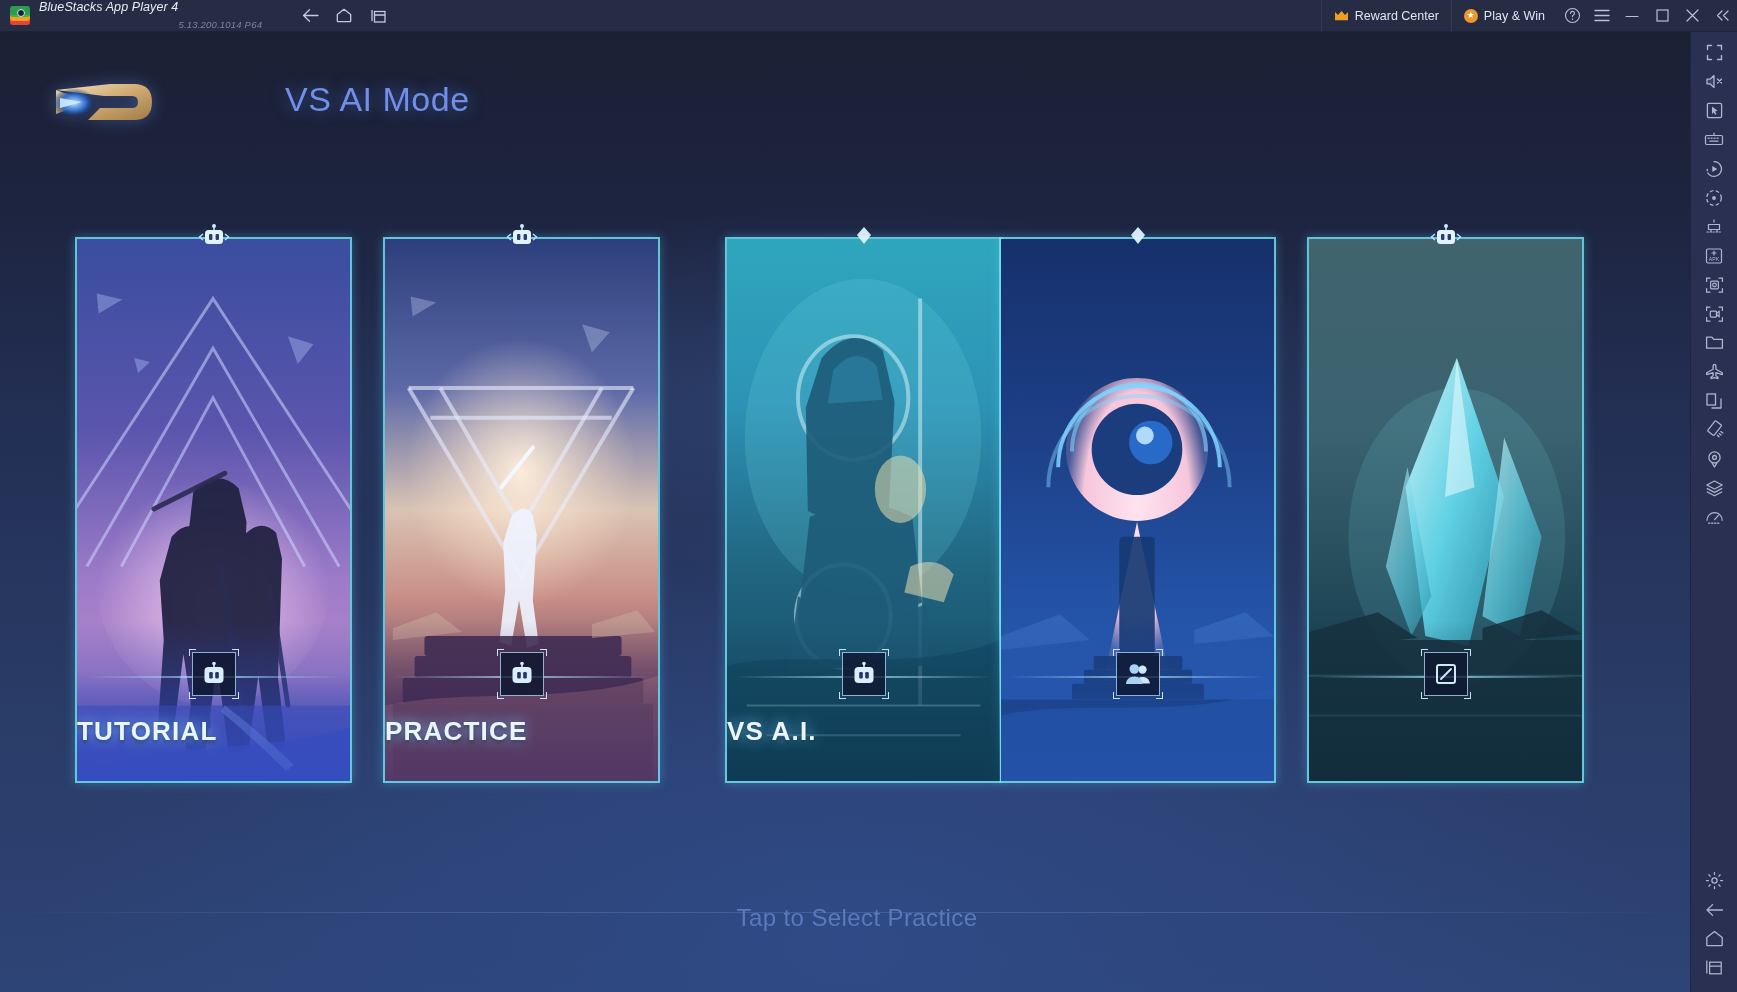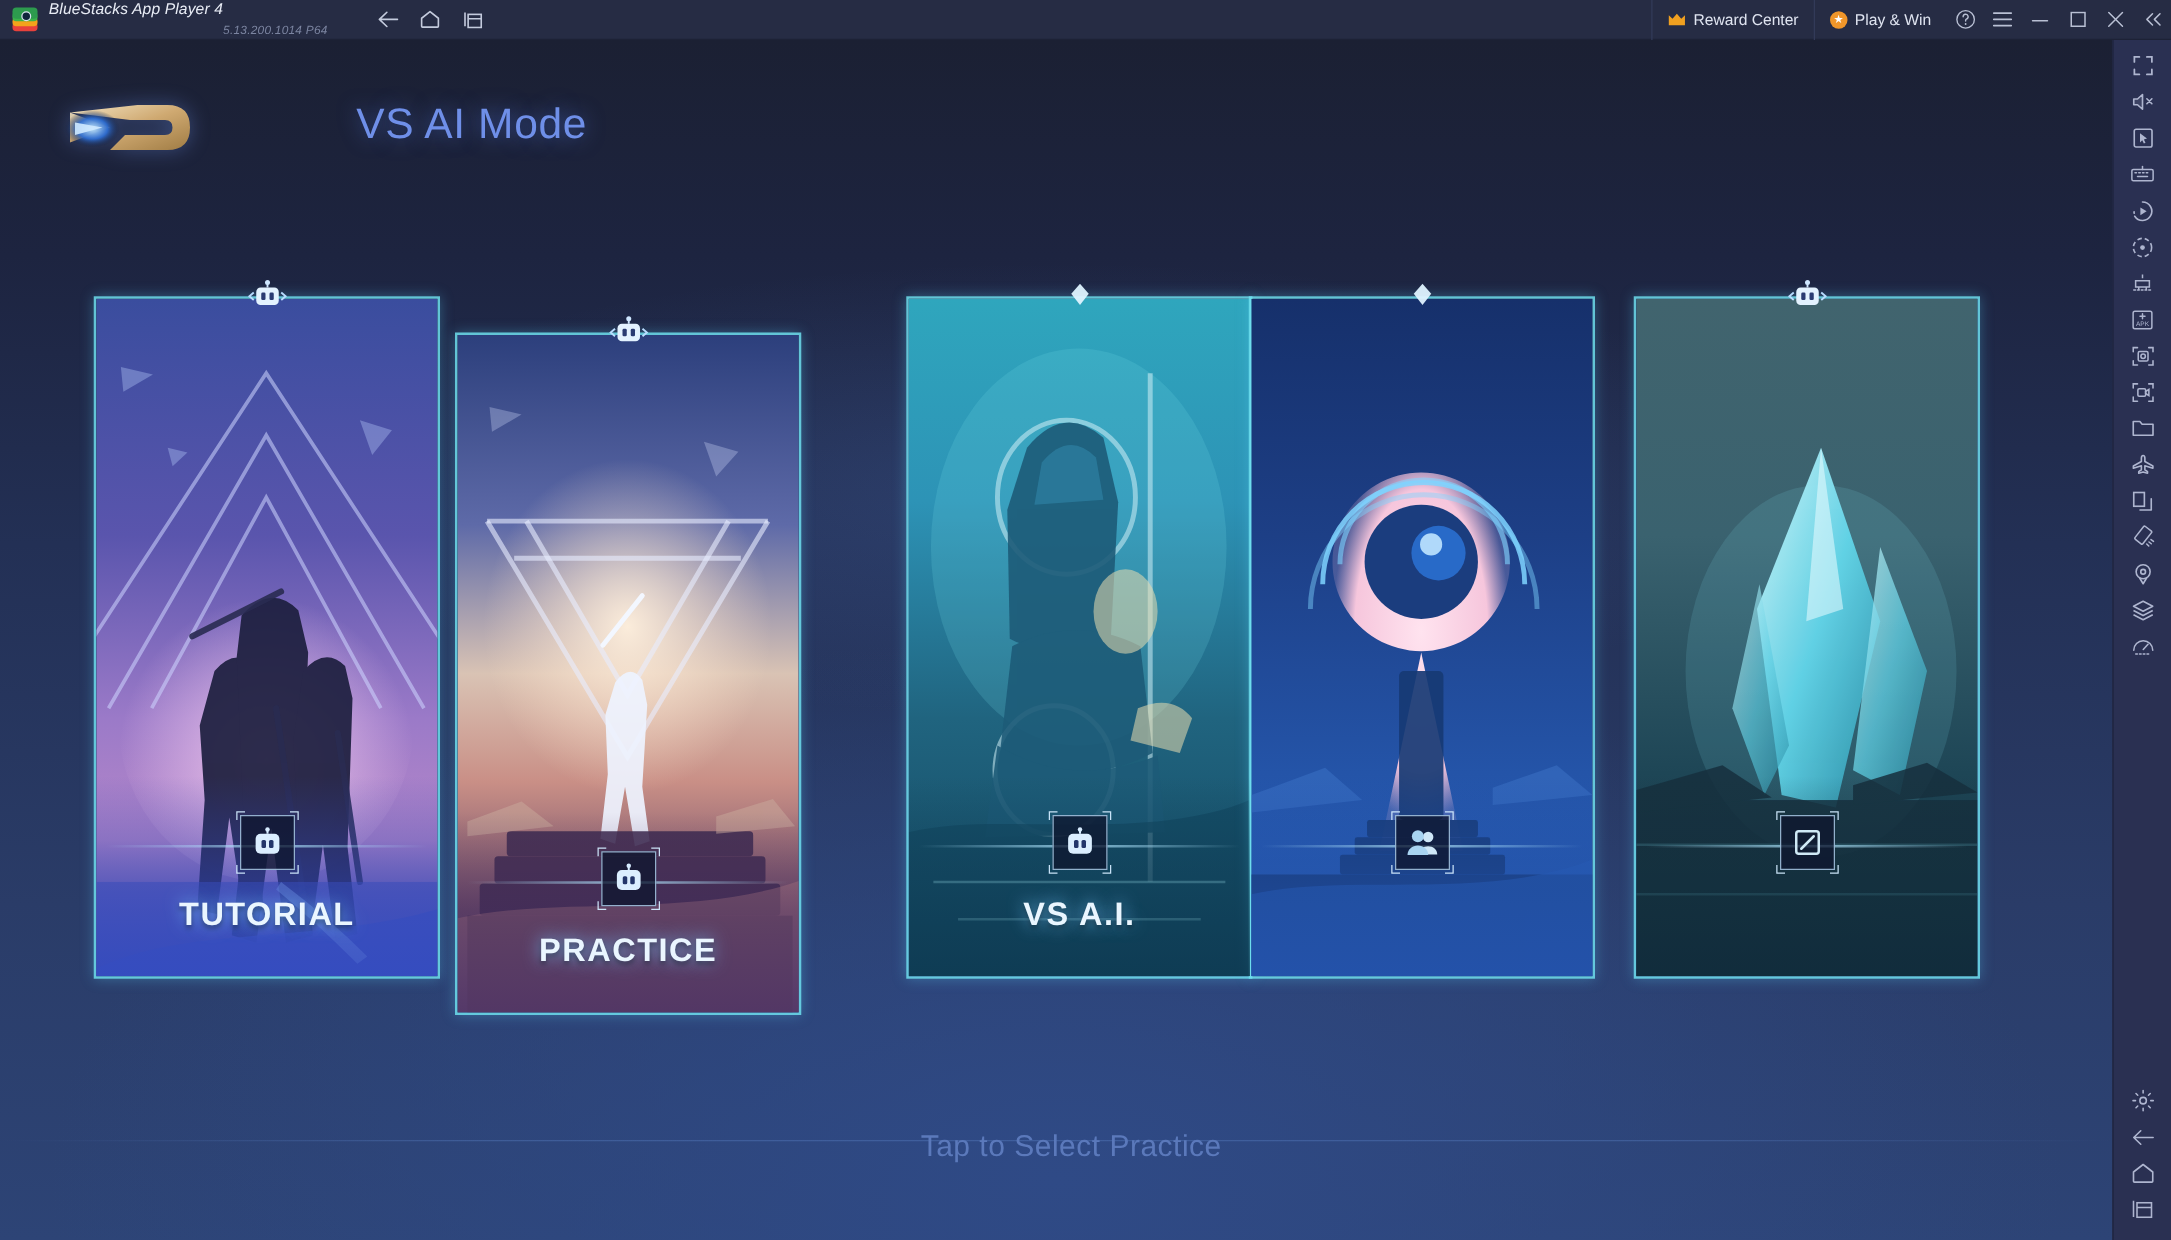--- a/index.html
+++ b/index.html
@@ -95,21 +95,21 @@
     border:2px solid rgba(110,225,240,.85);
     box-shadow:0 0 10px rgba(90,200,240,.35), inset 0 0 22px rgba(40,90,160,.35);
   }
   .art{ position:absolute; inset:0; }
 
   
   .art svg{ position:absolute; inset:0; width:100%; height:100%; display:block;}
 
   .card-label{
     position:absolute; left:0; right:0; bottom:34px;
-    text-align:center; color:#eaf6ff; font-size:26px; letter-spacing:1.2px;
+    color:#eaf6ff; font-size:26px; letter-spacing:1.2px;
     font-weight:bold;
     text-shadow:0 0 14px rgba(120,200,255,.9), 0 2px 4px rgba(0,0,0,.5);
     z-index:6; pointer-events:none;
   }
   .card-badge{
     position:absolute; left:50%; transform:translateX(-50%);
     bottom:85px; width:44px;height:44px; z-index:6;
     border:1.5px solid rgba(190,225,255,.75);
     background:rgba(14,22,46,.78);
     display:flex;align-items:center;justify-content:center;
@@ -326,21 +326,21 @@
             <path d="M17 3v4" stroke="#cfe7ff" stroke-width="1.5"></path>
             <circle cx="17" cy="3" r="2" fill="#cfe7ff"></circle>
             <rect x="8" y="7" width="18" height="14" rx="3.5" fill="#e3f2ff"></rect>
             <rect x="12" y="11" width="3.4" height="6" rx="1.1" fill="#2a3b72"></rect>
             <rect x="18.6" y="11" width="3.4" height="6" rx="1.1" fill="#2a3b72"></rect>
             <path d="M6 11l-3.5 3 3.5 3M28 11l3.5 3-3.5 3" stroke="#b9dcff" stroke-width="1.5" fill="none"></path>
           </svg>
         </div>
       </div>
 
-      <div class="card" style="left:364px;margin-top:29px;">
+      <div class="card" style="left:383px;">
         <div class="card-inner">
           <div class="art">
             <svg viewBox="0 0 277 546" preserveAspectRatio="none">
               <defs>
                 <linearGradient id="p1bg" x1="0" y1="0" x2="0" y2="1">
                   <stop offset="0" stop-color="#2c3f7c"></stop>
                   <stop offset=".28" stop-color="#5e6aa8"></stop>
                   <stop offset=".5" stop-color="#d9c3b4"></stop>
                   <stop offset=".66" stop-color="#c98f86"></stop>
                   <stop offset=".85" stop-color="#6b4a68"></stop>

